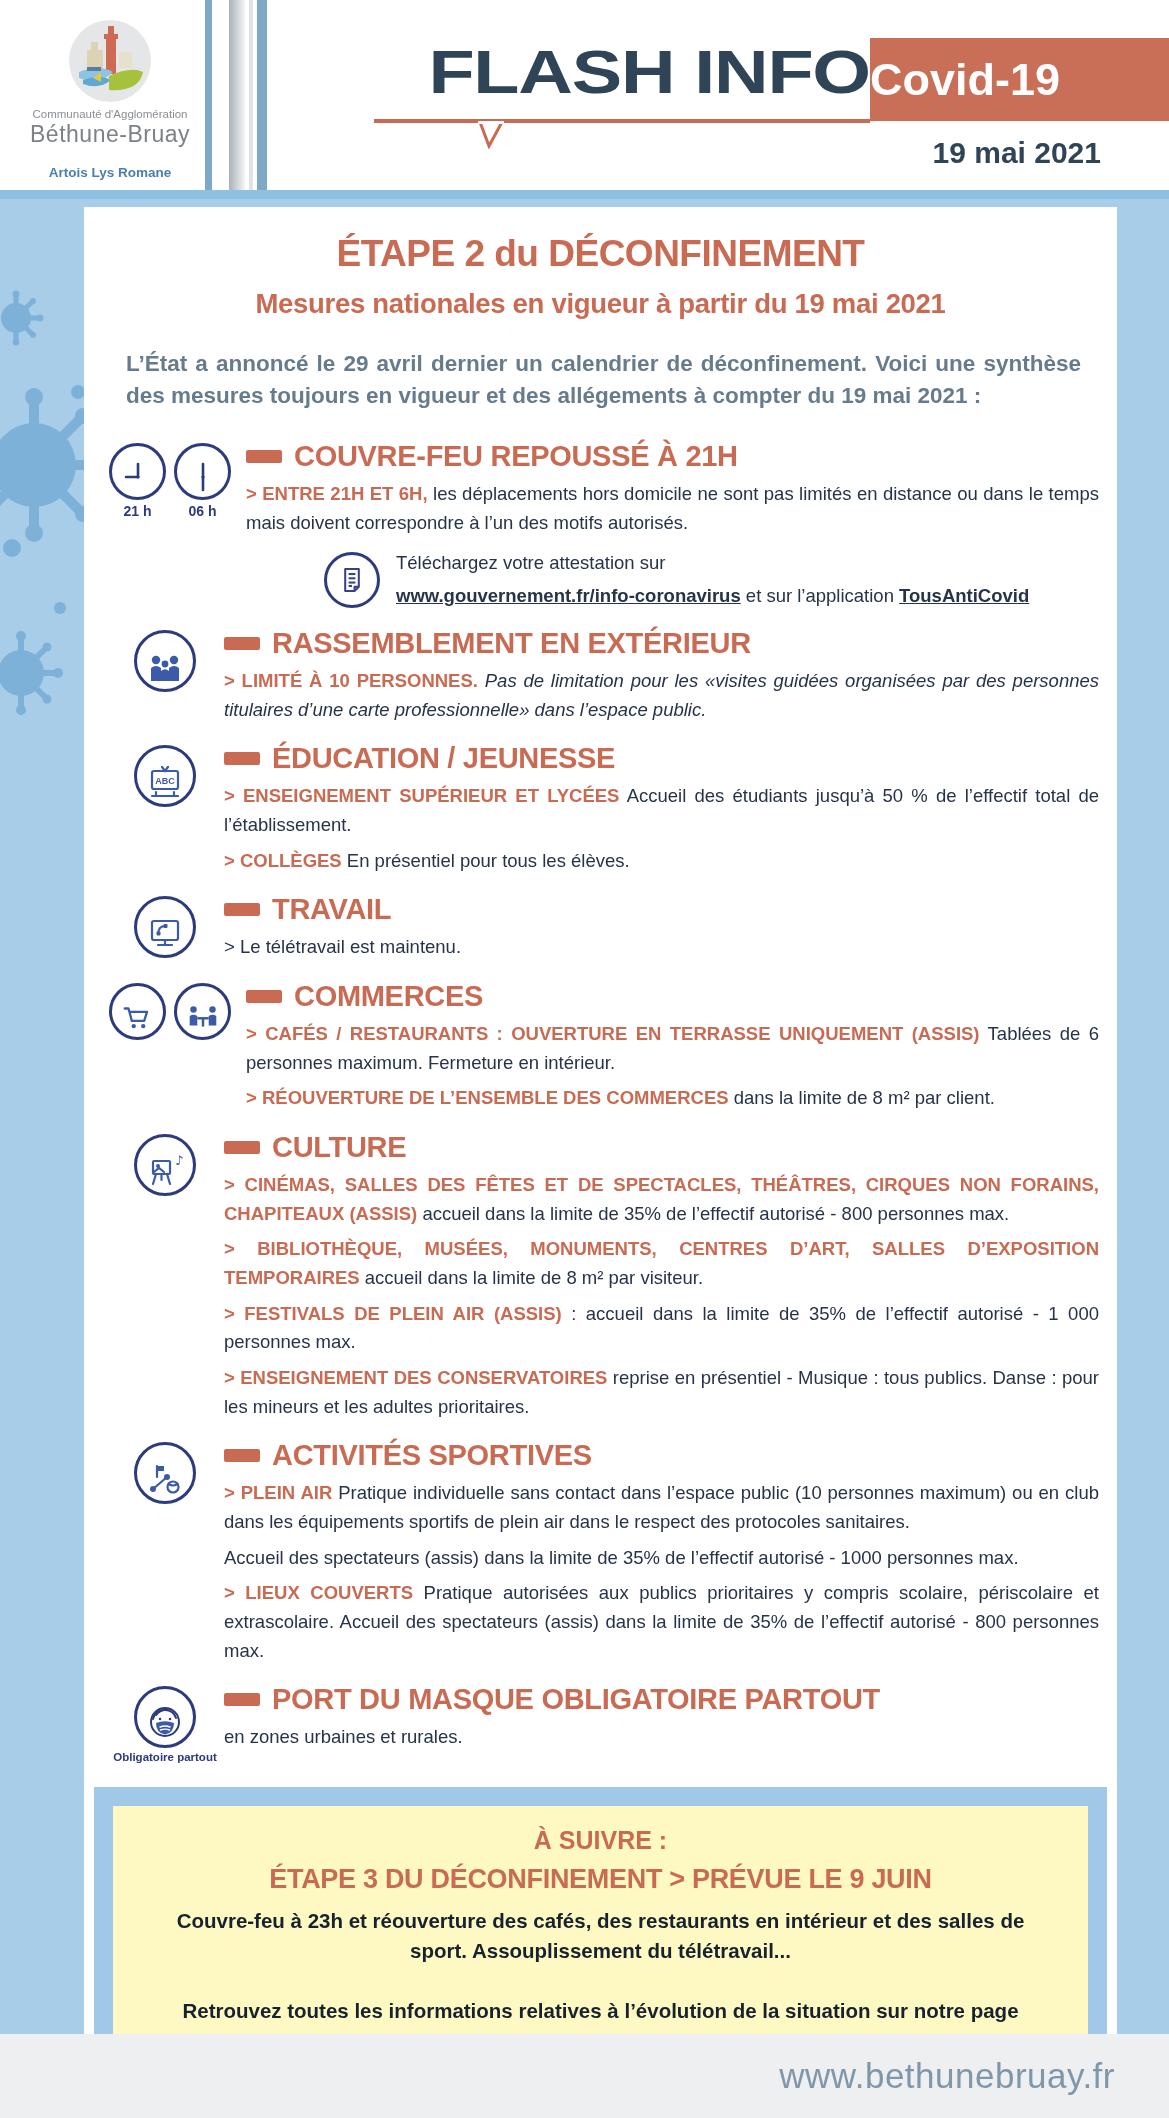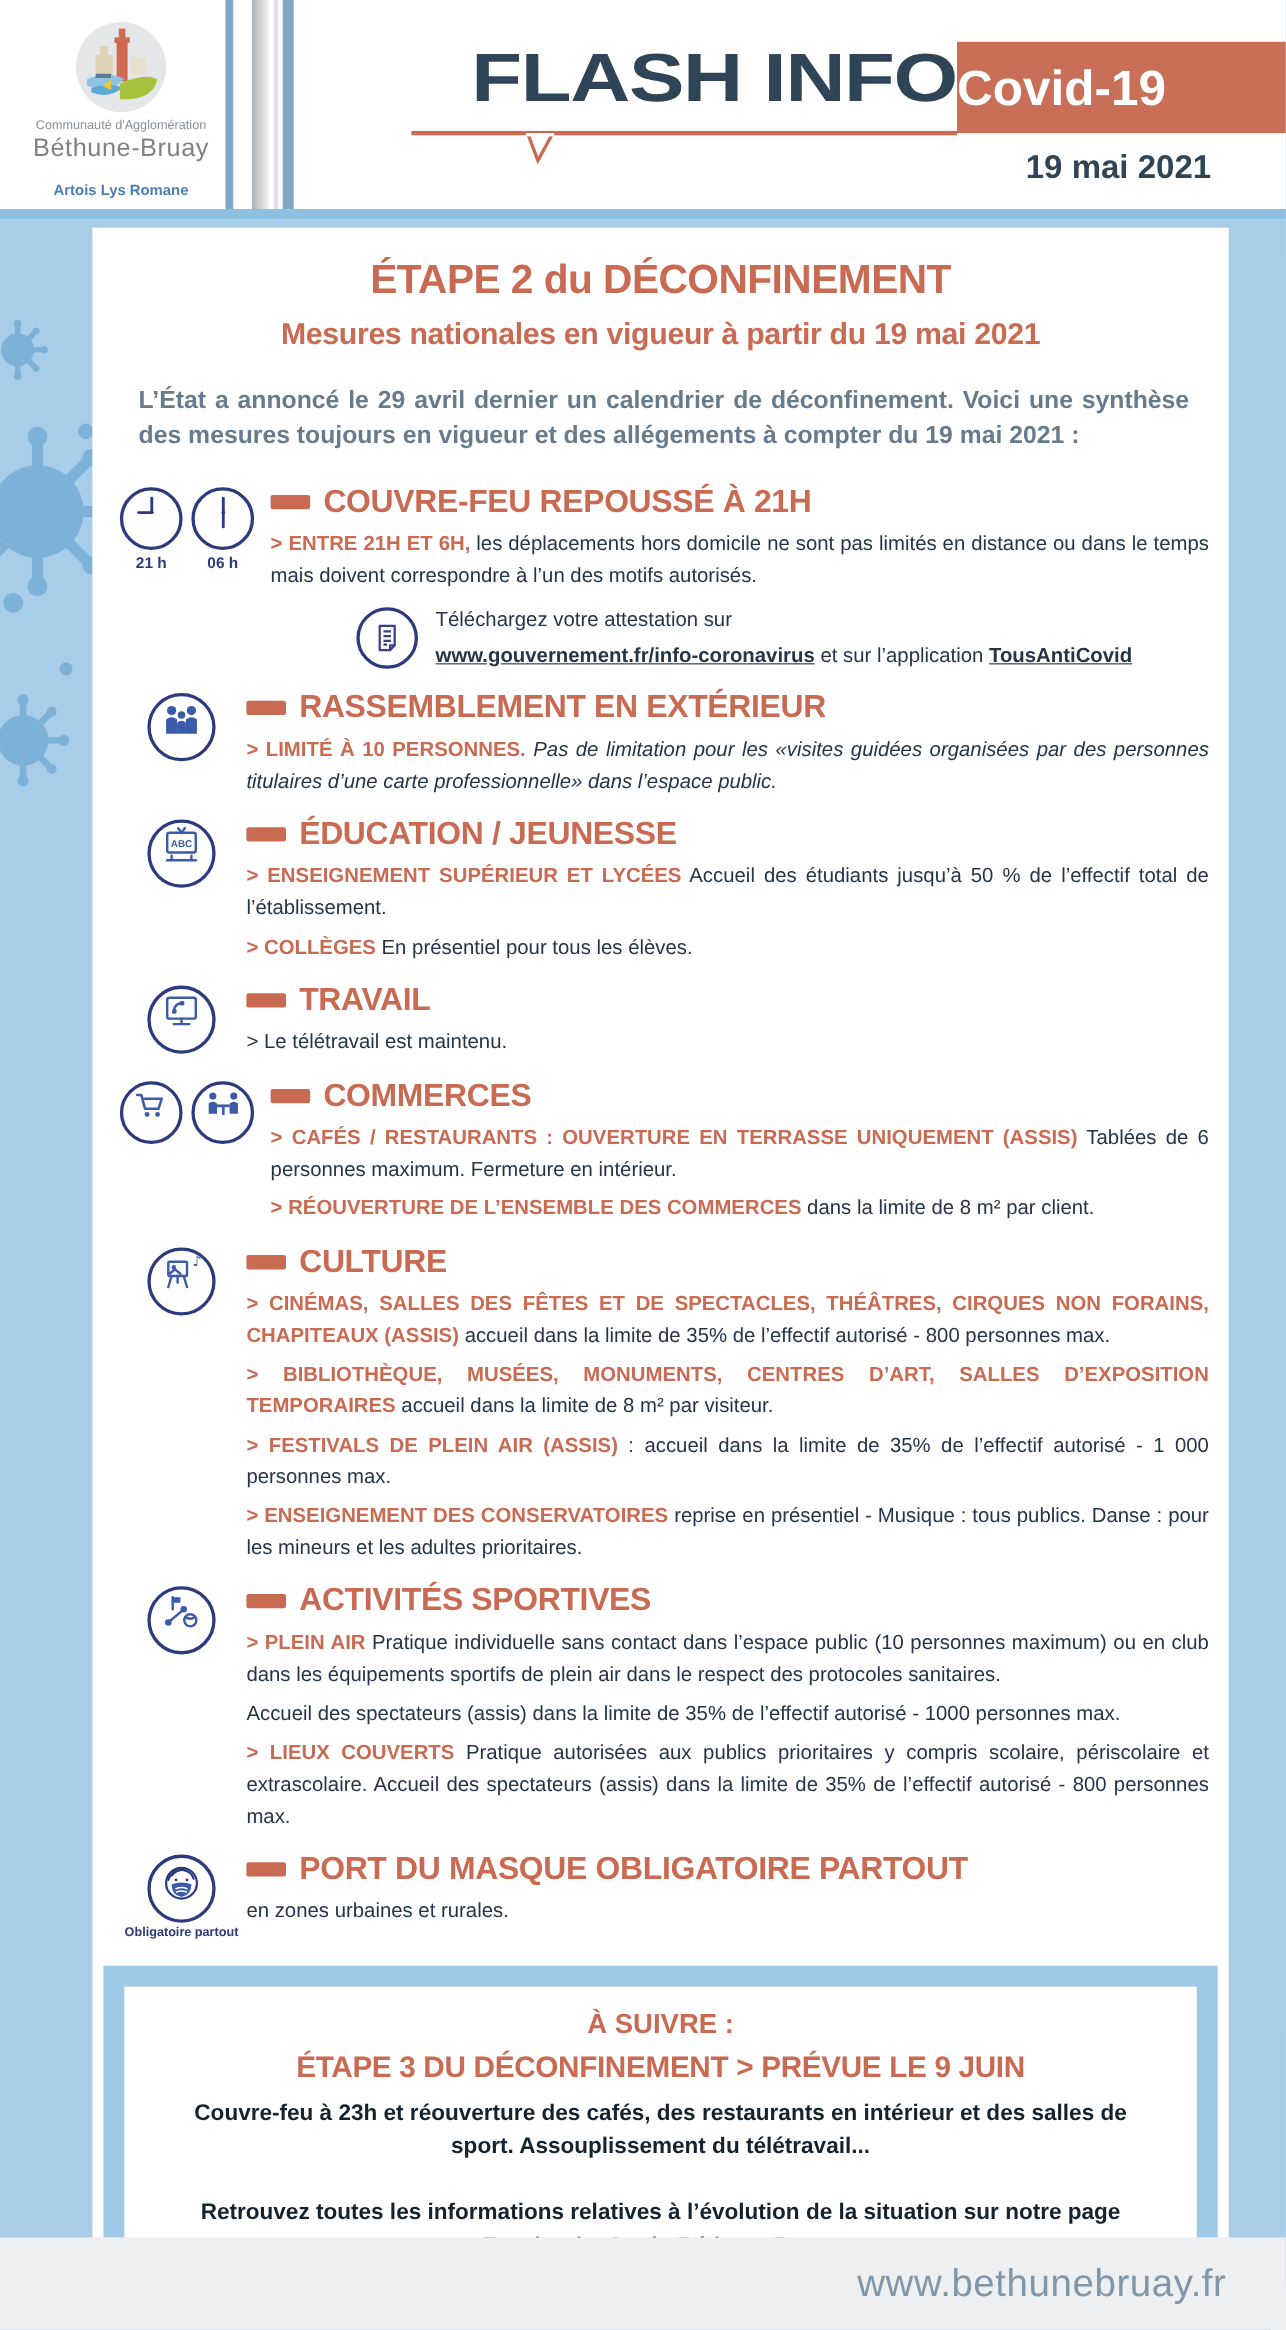--- a/index.html
+++ b/index.html
@@ -35,38 +35,38 @@
         z-index:2;box-sizing:border-box;padding:14px 0 16px 0;}
   .title{margin:12px 20px 0;text-align:center;color:#c96a52;font-size:37px;font-weight:700;letter-spacing:-0.5px;}
   .subtitle{margin:13px 20px 0;text-align:center;color:#c96a52;font-size:27.5px;font-weight:700;letter-spacing:-0.3px;}
   .intro{margin:28px 36px 0 42px;color:#677b8e;font-size:22.5px;font-weight:700;line-height:1.42;text-align:justify;}
   .section{display:flex;margin-top:15px;padding:0 18px 0 22px;}
   .section.first{margin-top:28px;}
   .icon-col{width:118px;flex:none;display:flex;flex-direction:column;align-items:center;gap:3px;padding-top:3px;}
   .icon-row{display:flex;gap:8px;margin-left:-12px;}
   .clock-unit{display:flex;flex-direction:column;align-items:center;gap:3px;}
   .icon-circle{width:62px;height:62px;border-radius:50%;border:3px solid #2c3a7e;background:#fff;
-        display:flex;align-items:flex-start;justify-content:center;box-sizing:border-box;flex:none;}
+        display:flex;align-items:flex-end;justify-content:center;box-sizing:border-box;flex:none;}
   .icon-circle.small{width:57px;height:57px;}
   .clock-label{font-size:14px;font-weight:700;color:#2c3a7e;}
   .icon-caption{font-size:11.5px;font-weight:700;color:#2c3a7e;}
   .content{flex:1;min-width:0;}
   .section-title{display:flex;align-items:center;gap:12px;color:#c96a52;font-size:29px;font-weight:700;letter-spacing:-0.3px;}
   .dash{width:36px;height:13px;background:#c96a52;border-radius:2px;flex:none;}
   .para{margin:7px 0 3px;font-size:18.5px;line-height:1.55;color:#263349;font-weight:500;text-align:justify;}
   .para .lead{color:#c96a52;font-weight:700;}
   .para .it{font-style:italic;}
   .attest{display:flex;gap:16px;align-items:center;margin:10px 0 0 78px;}
   .attest-text{font-size:18.5px;color:#263349;font-weight:500;line-height:1.75;}
   .link{color:#263349;text-decoration:underline;font-weight:600;cursor:pointer;}
   .doc-circle{width:56px;height:56px;border-radius:50%;border:3px solid #2c3a7e;display:flex;
         align-items:center;justify-content:center;box-sizing:border-box;flex:none;}
   
   .next-outer{margin:24px 10px 0 10px;background:#9fc9e6;padding:19px;}
-  .next-inner{background:#ffffff;padding:20px 46px 24px;text-align:center;}
+  .next-inner{background:#fef9c3;padding:20px 46px 24px;text-align:center;}
   .next1{color:#c96a52;font-size:25px;font-weight:700;}
   .next2{color:#c96a52;font-size:27px;font-weight:700;margin-top:9px;letter-spacing:-0.3px;}
   .next-body{color:#16222e;font-size:20.5px;font-weight:700;margin-top:11px;line-height:1.45;}
   .next-note{color:#16222e;font-size:20.5px;font-weight:700;margin-top:30px;line-height:1.5;}
   
   .footer{position:absolute;bottom:0;left:0;width:1169px;height:84px;background:#edeff0;z-index:4;
         display:flex;align-items:center;justify-content:flex-end;padding-right:54px;box-sizing:border-box;}
   .site{font-size:35px;color:#8096a9;letter-spacing:0.5px;font-weight:400;cursor:pointer;}
   svg{display:block;}
 </style>

